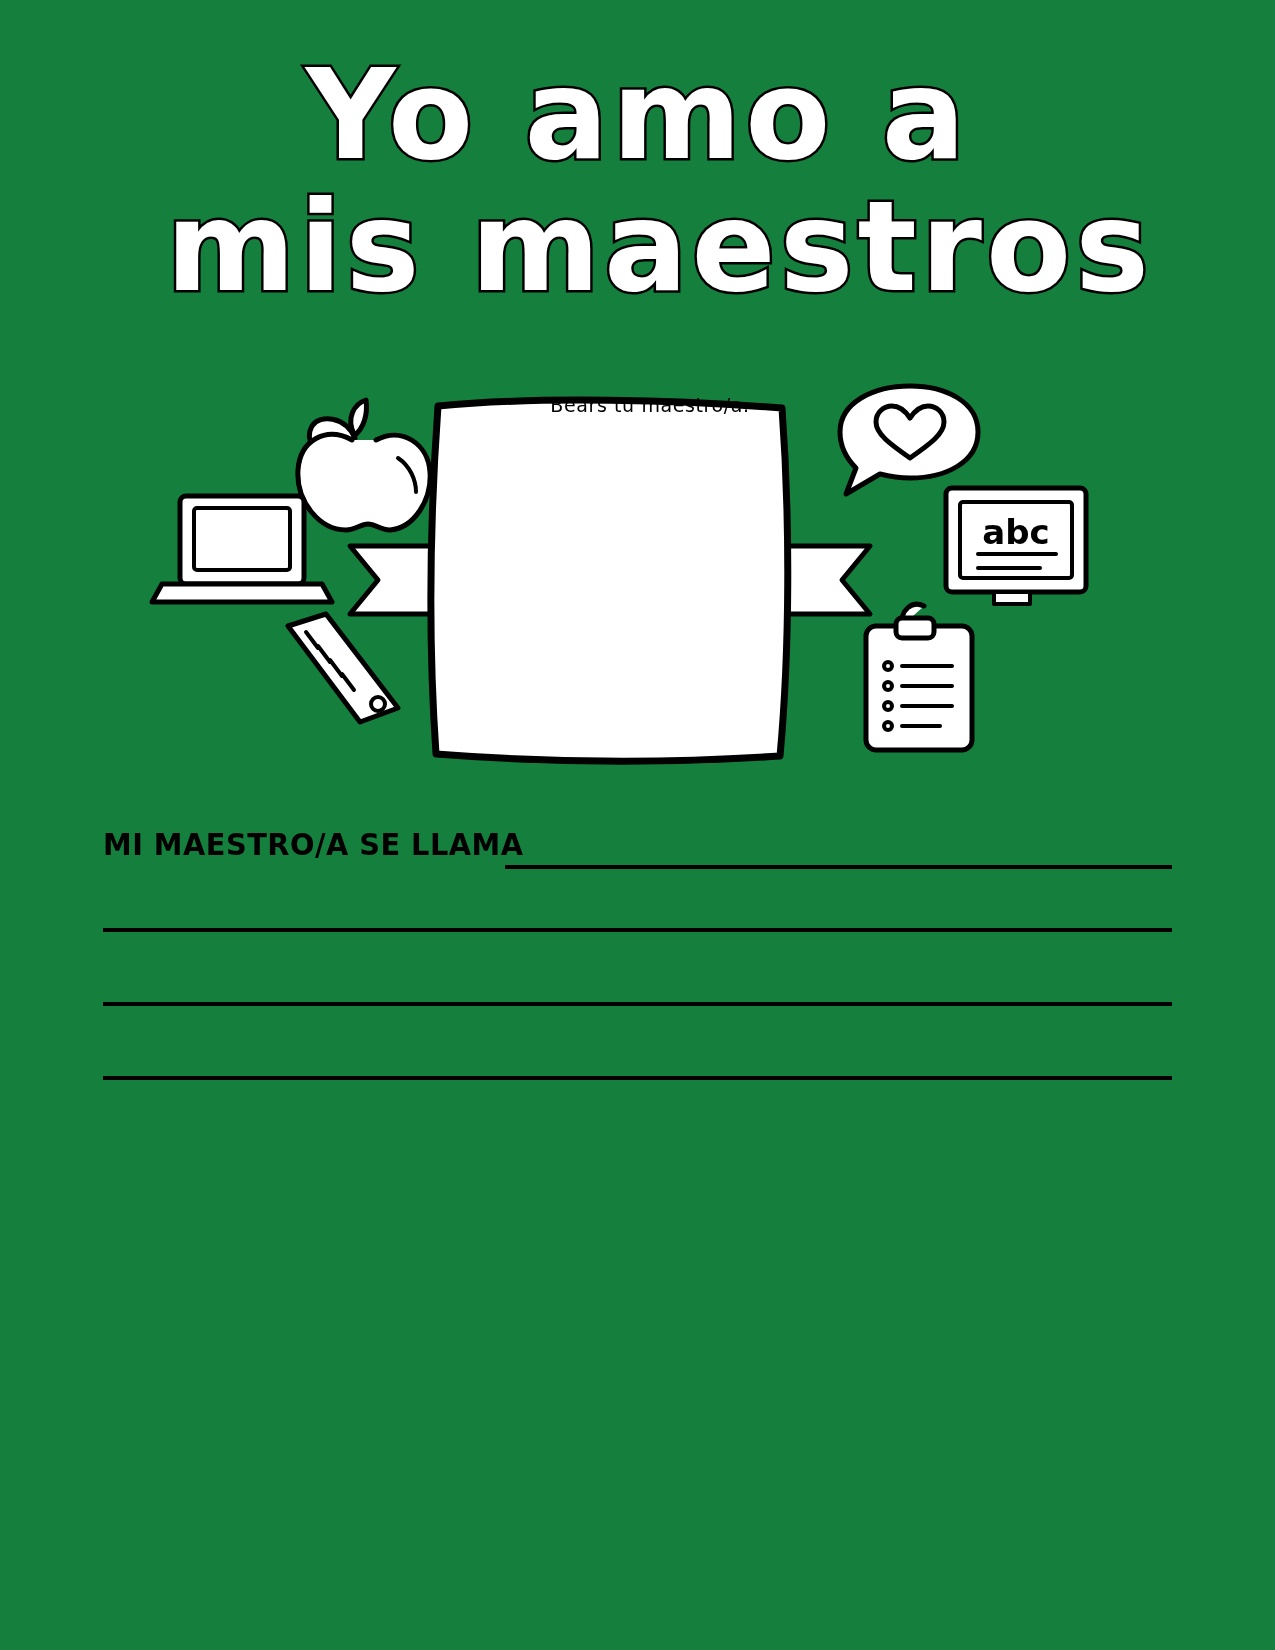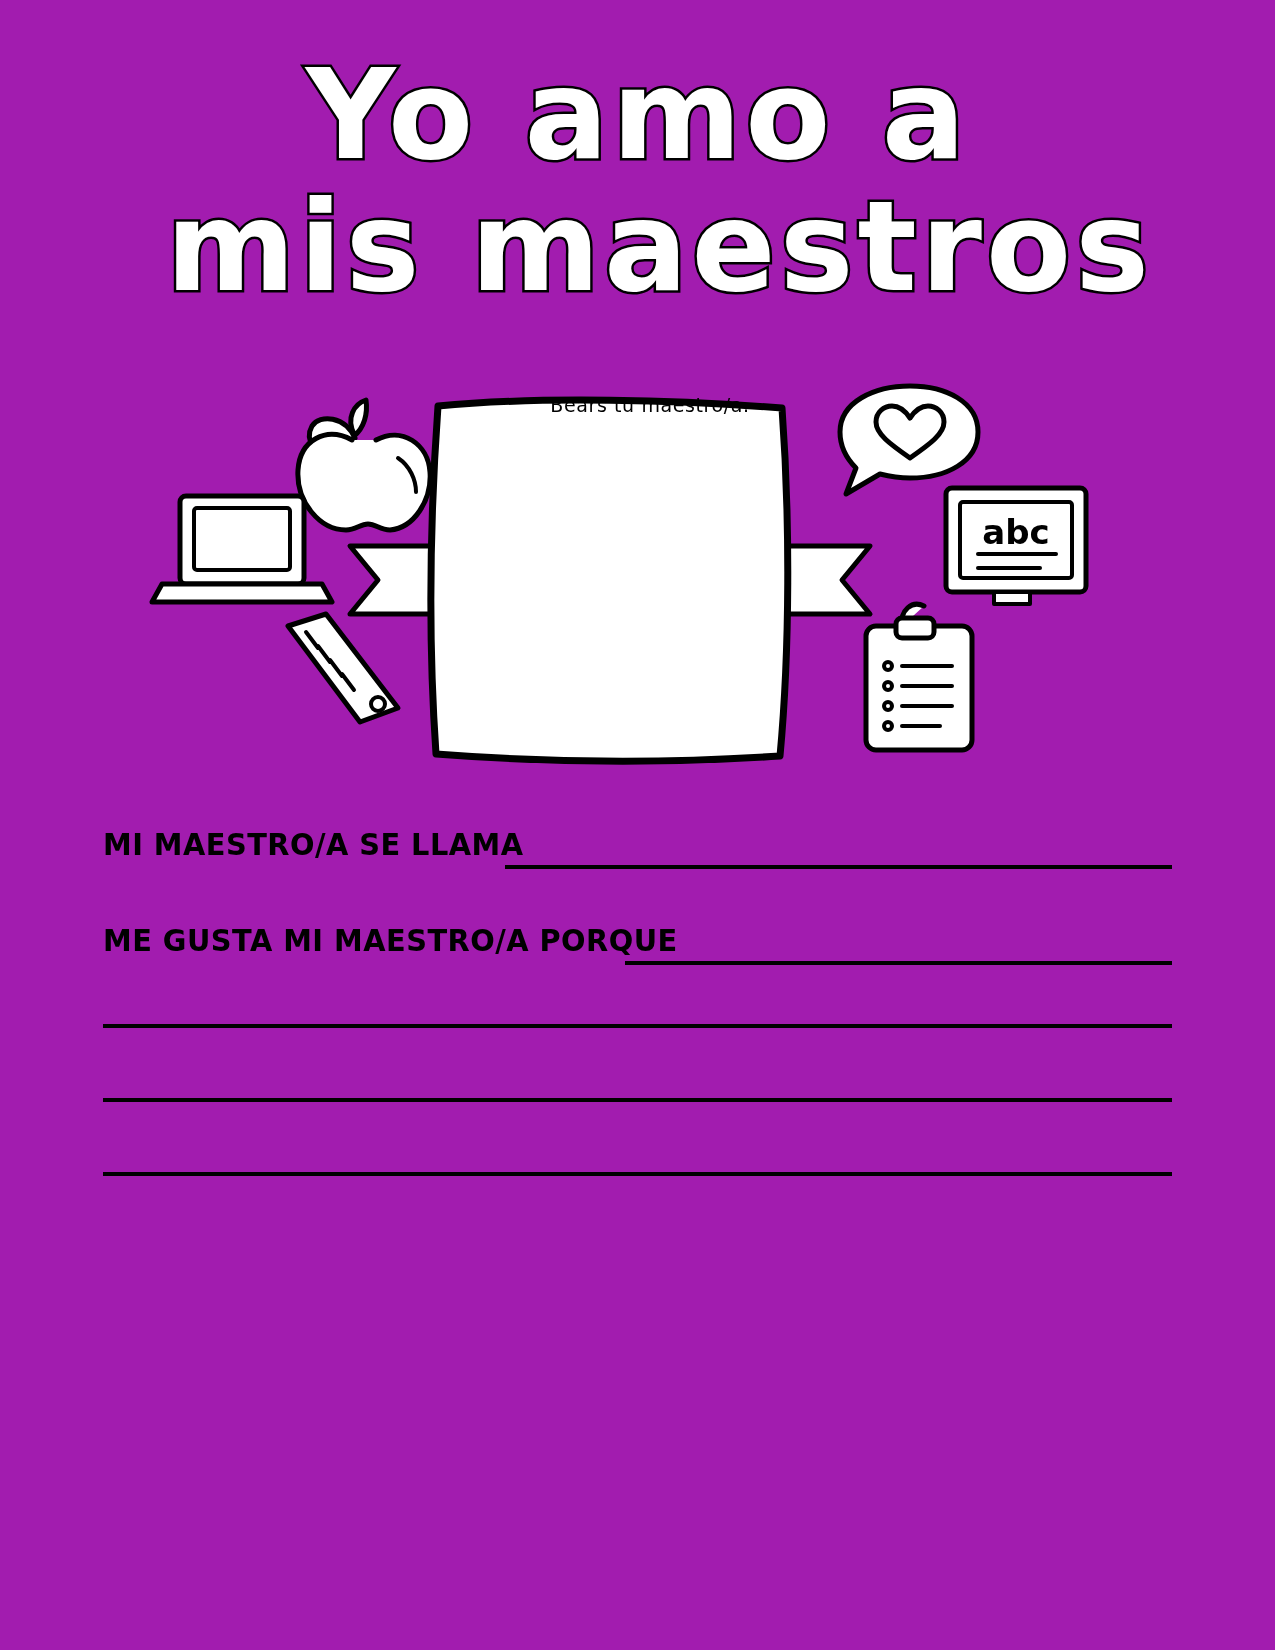--- a/index.html
+++ b/index.html
@@ -12,21 +12,21 @@
     height: 1650px;
     position: relative;
     font-family: "Liberation Sans", sans-serif;
     color: #000000;
     overflow: hidden;
   }
 
   .page {
     position: absolute;
     inset: 0;
-    background: #a21caf;
+    background: #15803d;
   }
 
   
   .title-block {
     position: absolute;
     top: 52px;
     left: 0;
     width: 1275px;
     text-align: center;
   }
@@ -203,24 +203,20 @@
     <div class="draw-caption">Bears tu maestro/a.</div>
   </div>
 
   <div class="prompts">
 
     <div class="prompt-row">
       <div class="prompt-label">MI MAESTRO/A SE LLAMA</div>
       <div class="rule rule-1"></div>
     </div>
 
-    <div class="prompt-row">
-      <div class="prompt-label">ME GUSTA MI MAESTRO/A PORQUE</div>
-      <div class="rule rule-2"></div>
-    </div>
 
     <div class="spacer-row">
       <div class="rule rule-full"></div>
     </div>
 
 
     <div class="spacer-row">
       <div class="rule rule-full"></div>
     </div>
 

